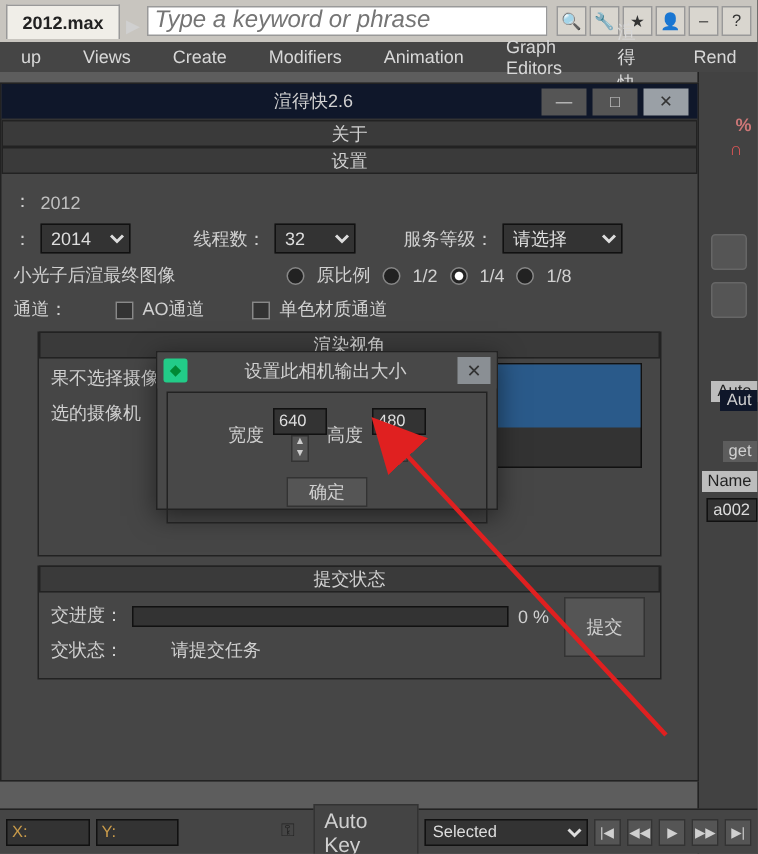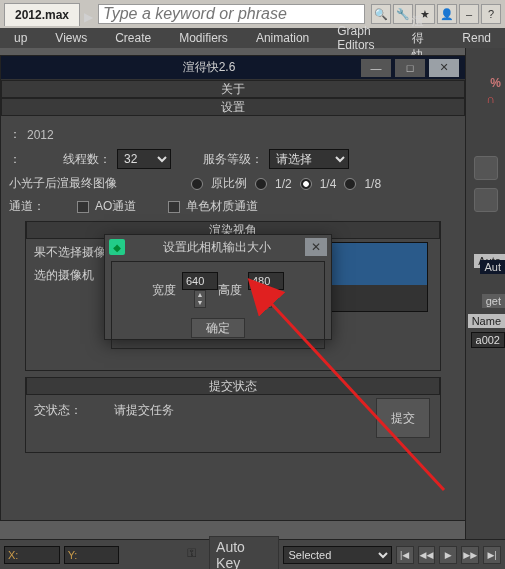--- a/index.html
+++ b/index.html
@@ -138,20 +138,21 @@
   <div class="section-hdr">关于</div>
   <div class="section-hdr">设置</div>
 
   <div class="body-area">
     <div class="row">
       <span class="lbl">：</span>
       <span class="value">2012</span>
     </div>
     <div class="row">
       <span class="lbl">：</span>
+      <select class="dd w60"><option>2014</option></select>
       <span style="width:30px;"></span>
       <span class="lbl">线程数：</span>
       <select class="dd w50"><option>32</option></select>
       <span style="width:20px;"></span>
       <span class="lbl">服务等级：</span>
       <select class="dd w80"><option>请选择</option></select>
     </div>
     <div class="row">
       <span class="lbl">小光子后渲最终图像</span>
       <span style="width:60px;"></span>
@@ -188,20 +189,26 @@
         </div>
         <div class="camera-list">
           <div class="item">小)</div>
           <div class="item" style="background:#2a5a8a;">Camera(小小)</div>
         </div>
       </div>
     </div>
 
     <div class="fset" style="height:76px;">
       <div class="legend">提交状态</div>
+      <div class="row">
+        <span class="lbl">交进度：</span>
+        <div class="progress"></div>
+        <span>0 %</span>
+        <span style="width:60px;"></span>
+      </div>
       <div class="row">
         <span class="lbl">交状态：</span>
         <span style="width:20px;"></span>
         <span>请提交任务</span>
       </div>
       <div style="position:absolute; right:10px; top:20px;">
         <div class="submit-btn">提交</div>
       </div>
     </div>
   </div>

